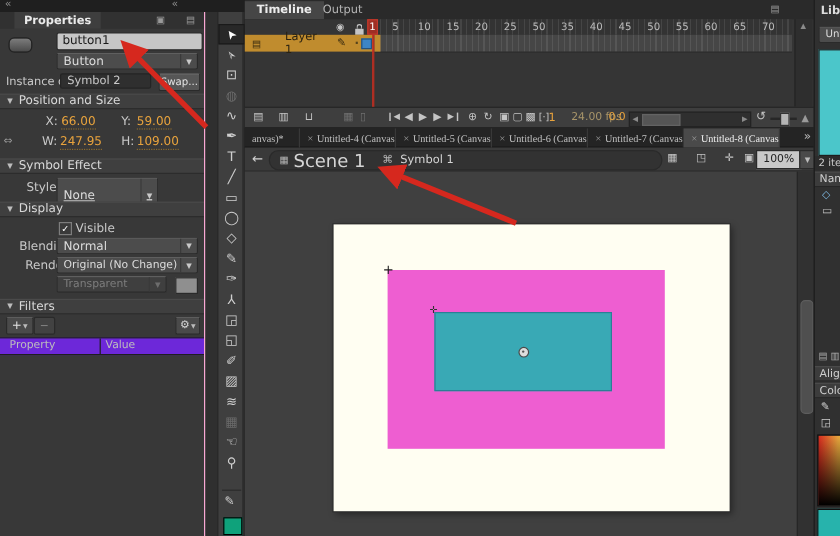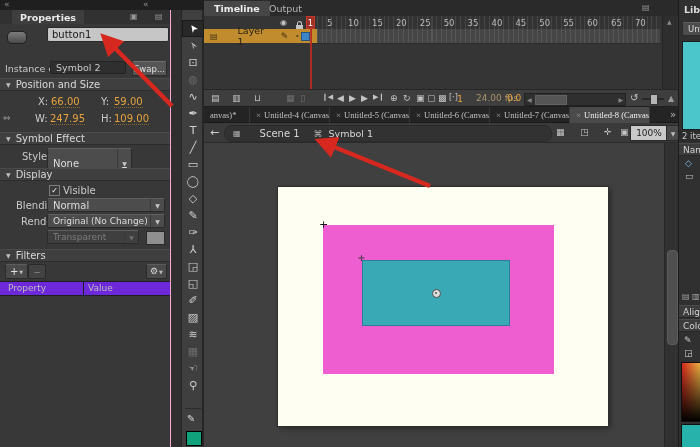--- a/index.html
+++ b/index.html
@@ -48,20 +48,24 @@
   <div class="abs" style="left:0;top:0;width:170px;height:14px;background:#313131;">
     <div class="abs" style="left:12px;top:0;height:14px;padding:0 8px;background:#3e3e3e;display:flex;align-items:center;">
       <span style="color:#eaeaea;font-weight:bold;font-size:9.5px;">Properties</span>
     </div>
     <span class="abs" style="left:130px;top:2px;font-size:8px;color:#9a9a9a;">▣</span>
     <span class="abs" style="left:155px;top:2px;font-size:8px;color:#9a9a9a;">▤</span>
   </div>
 
   <div class="abs" style="left:7px;top:21px;width:18px;height:11px;border-radius:5px;background:linear-gradient(#7d7d7d,#4a4a4a);border:1px solid #222;"></div>
   <input class="abs" style="left: 47px; top: 17px; width: 112px; height: 13px; background: rgb(198, 198, 198); border: 1px solid rgb(42, 42, 42); border-radius: 2px; font-size: 10px; color: rgb(26, 26, 26); padding: 0px 4px; font-family: inherit;" value="button1">
+  <div class="abs dd" style="left:47px;top:34px;width:118px;height:14px;">
+    <span>Button</span>
+    <span class="arr">▼</span>
+  </div>
   <span class="abs lbl" style="left:5px;top:53px;font-size:9.5px;">Instance of:</span>
   <div class="abs" style="left:50px;top:51px;width:76px;height:13px;background:#2f2f2f;border:1px solid #242424;border-radius:2px;display:flex;align-items:center;padding-left:5px;box-sizing:border-box;">
     <span style="color:#c9c9c9;font-size:9.5px;">Symbol 2</span>
   </div>
   <div class="abs" style="left:132px;top:51px;width:33px;height:13px;background:#565656;border:1px solid #2a2a2a;border-top-color:#6d6d6d;border-radius:2px;display:flex;align-items:center;justify-content:center;">
     <span style="font-size:8.5px;color:#e2e2e2;">Swap...</span>
   </div>
 
   <div class="abs sechdr" style="left:0;top:68px;">
     <span class="tri">▼</span>
@@ -329,21 +333,21 @@
           <span>Untitled-8 (Canvas)*</span>
         </div>
       </div>
     <span style="margin-left:auto;margin-right:4px;align-self:center;color:#b5b5b5;font-size:10px;">»</span>
   </div>
 
   <div class="abs" style="left:0;top:123px;width:476px;height:20px;background:#3a3a3a;border-bottom:1px solid #2b2b2b;box-sizing:border-box;">
     <span class="abs" style="left:6px;top:3px;color:#d0d0d0;font-size:11px;">←</span>
     <div class="abs" style="left:20px;top:2px;width:326px;height:15px;background:#323232;border:1px solid #2a2a2a;border-radius:8px;display:flex;align-items:center;">
       <span style="margin-left:8px;font-size:8px;color:#b5b5b5;">▦</span>
-      <span style="margin-left:19px;color:#d6d6d6;font-size:10px;">Scene 1</span>
+      <span style="margin-left:4px;color:#d6d6d6;font-size:15px;">Scene 1</span>
       <span style="margin-left:14px;font-size:9px;color:#b5b5b5;">⌘</span>
       <span style="margin-left:6px;color:#d6d6d6;font-size:9.5px;">Symbol 1</span>
     </div>
     <span class="abs" style="left:352px;top:4px;font-size:9px;color:#c4c4c4;">▦</span>
     <span class="abs" style="left:376px;top:4px;font-size:9px;color:#c4c4c4;">◳</span>
     <span class="abs" style="left:400px;top:4px;font-size:9px;color:#c4c4c4;">✛</span>
     <span class="abs" style="left:416px;top:4px;font-size:9px;color:#c4c4c4;">▣</span>
     <div class="abs" style="left:426px;top:2px;width:36px;height:14px;background:#c9c9c9;border:1px solid #2a2a2a;display:flex;align-items:center;justify-content:center;">
       <span style="color:#222;font-size:9px;">100%</span>
     </div>

